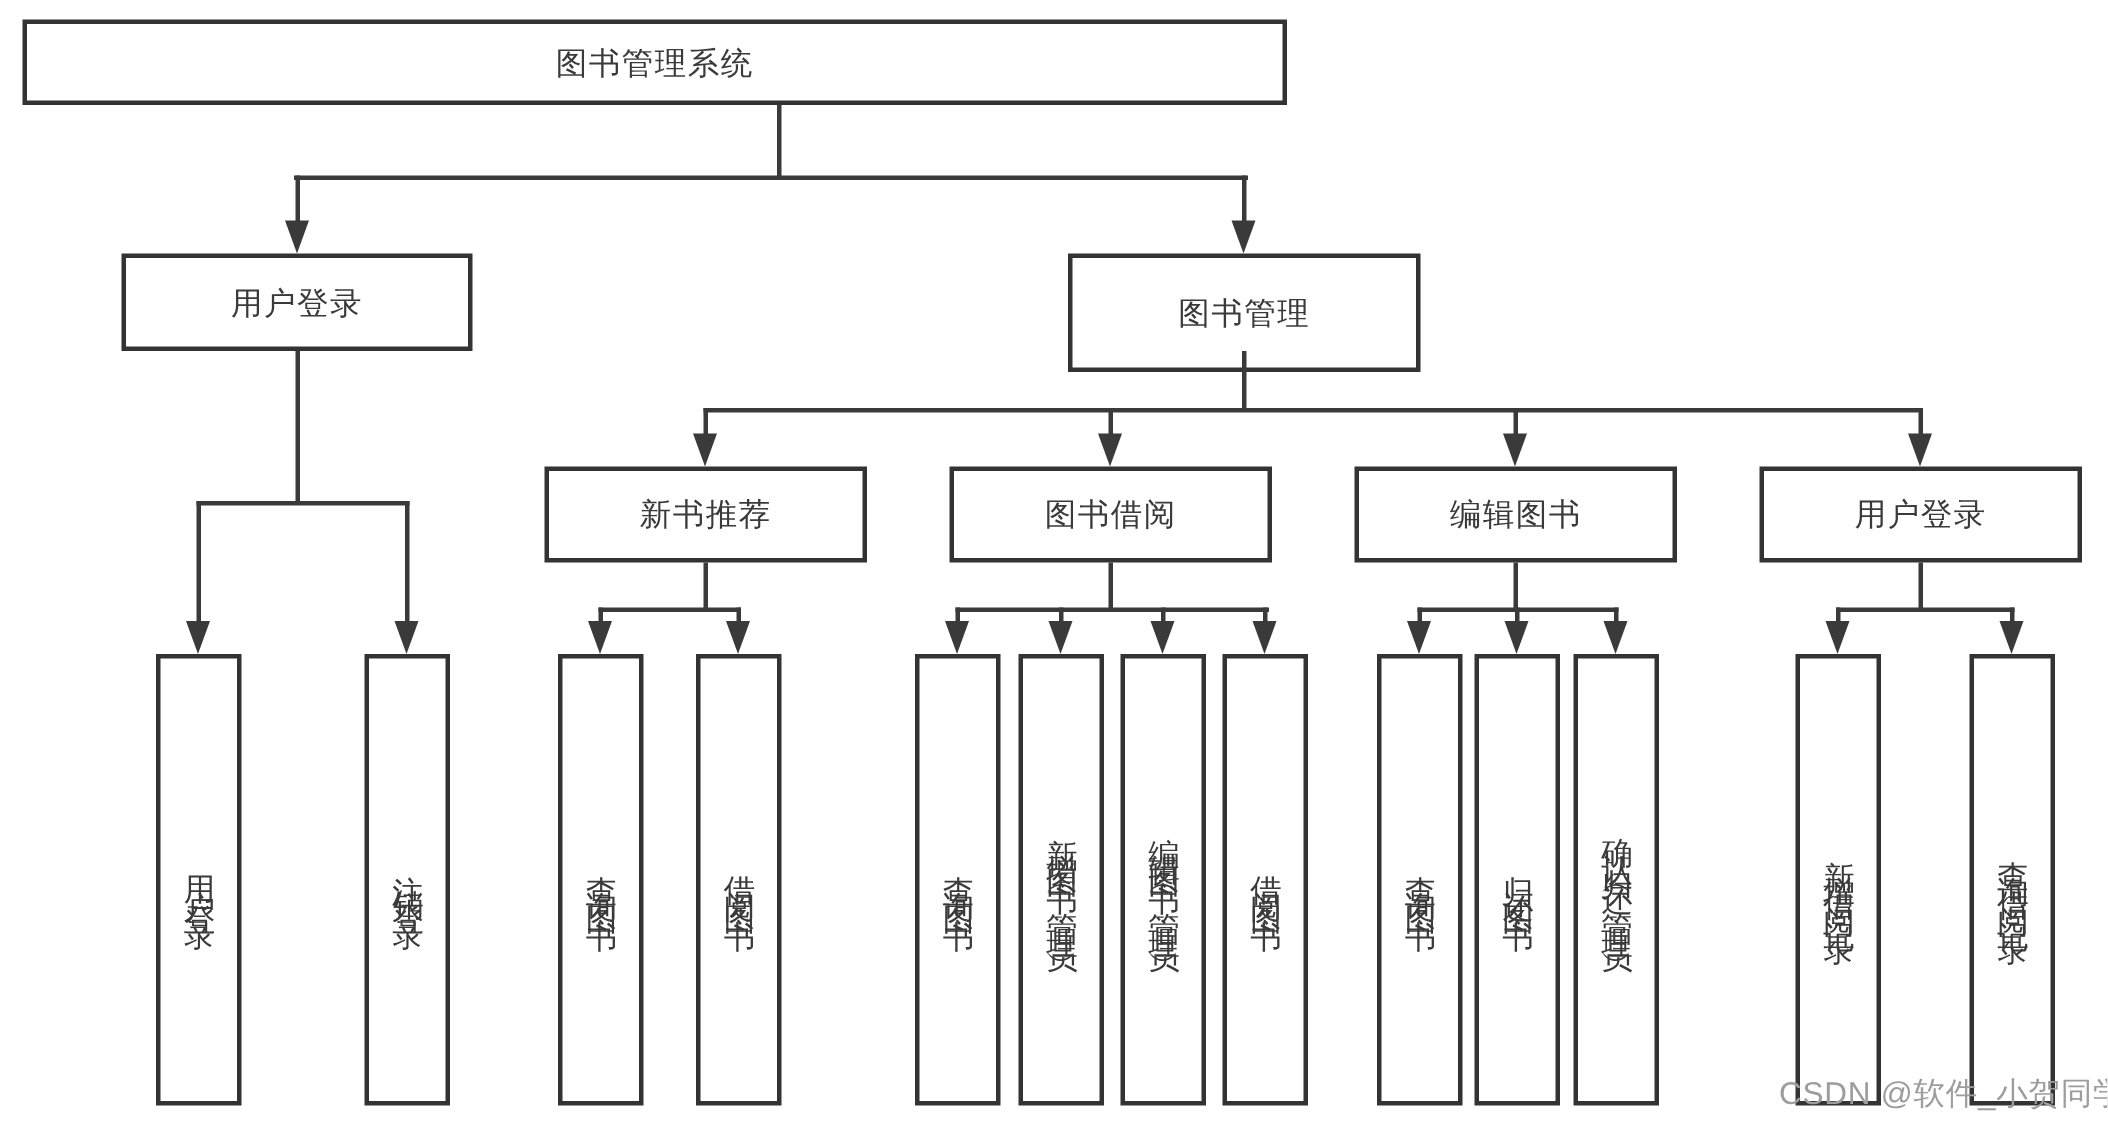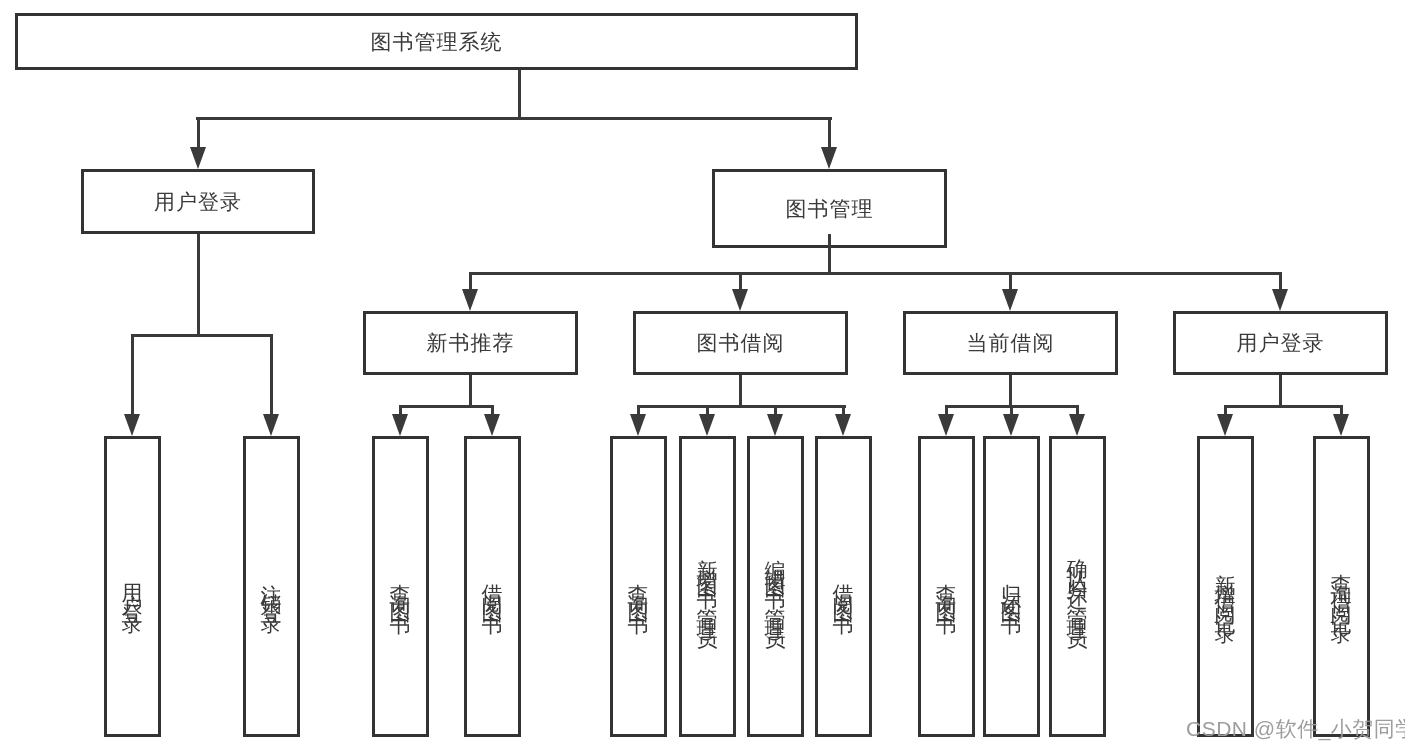--- a/index.html
+++ b/index.html
@@ -86,21 +86,21 @@
   <div class="ln" style="left:739px;top:272px;width:3px;height:19px"></div>
   <div class="ln" style="left:1009px;top:272px;width:3px;height:19px"></div>
   <div class="ln" style="left:1279px;top:272px;width:3px;height:19px"></div>
   <div class="ar" style="left:462px;top:289px"></div>
   <div class="ar" style="left:732px;top:289px"></div>
   <div class="ar" style="left:1002px;top:289px"></div>
   <div class="ar" style="left:1272px;top:289px"></div>
 
   <div class="hbox" style="left:363px;top:311px;width:215px;height:64px">新书推荐</div>
   <div class="hbox" style="left:633px;top:311px;width:215px;height:64px">图书借阅</div>
-  <div class="hbox" style="left:903px;top:311px;width:215px;height:64px">当前借阅</div>
+  <div class="hbox" style="left:903px;top:311px;width:215px;height:64px">编辑图书</div>
   <div class="hbox" style="left:1173px;top:311px;width:215px;height:64px">用户登录</div>
 
   <div class="ln" style="left:469px;top:375px;width:3px;height:32px"></div>
   <div class="ln" style="left:739px;top:375px;width:3px;height:32px"></div>
   <div class="ln" style="left:1009px;top:375px;width:3px;height:32px"></div>
   <div class="ln" style="left:1279px;top:375px;width:3px;height:32px"></div>
 
   <div class="ln" style="left:399px;top:405px;width:95px;height:3px"></div>
   <div class="ln" style="left:637px;top:405px;width:209px;height:3px"></div>
   <div class="ln" style="left:945px;top:405px;width:134px;height:3px"></div>

